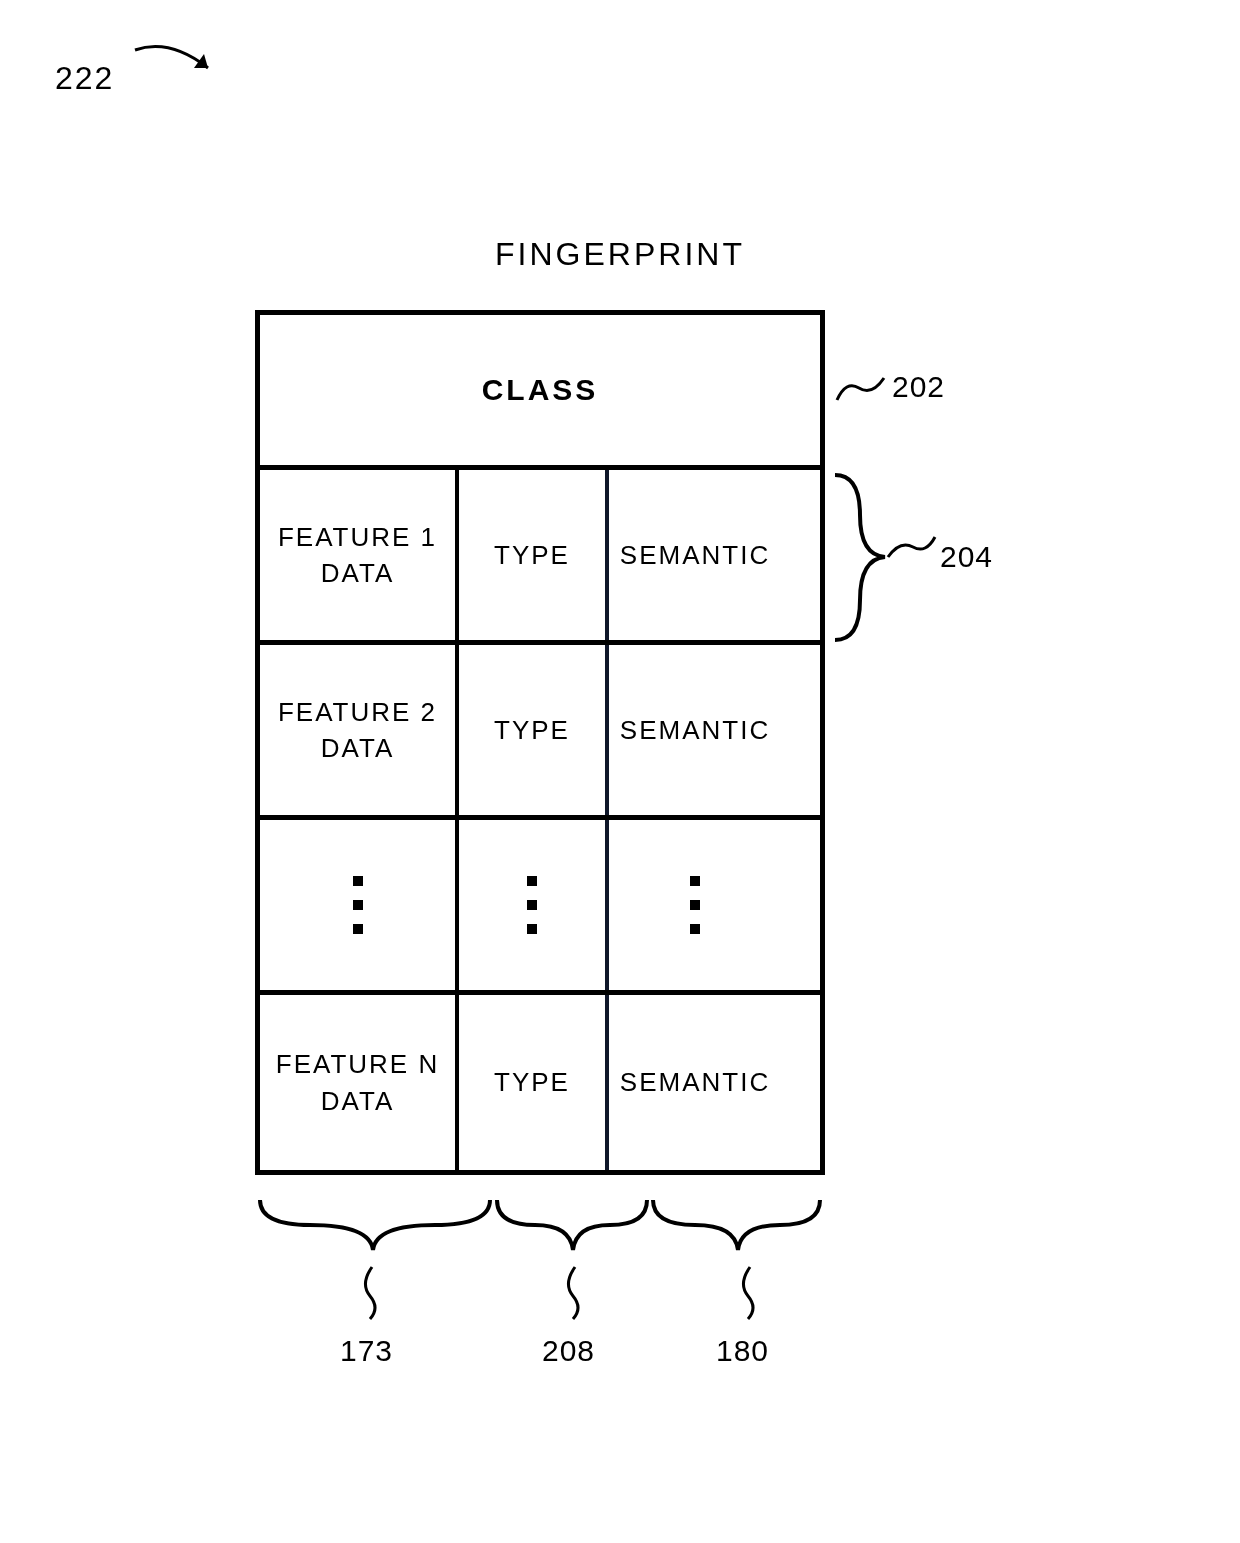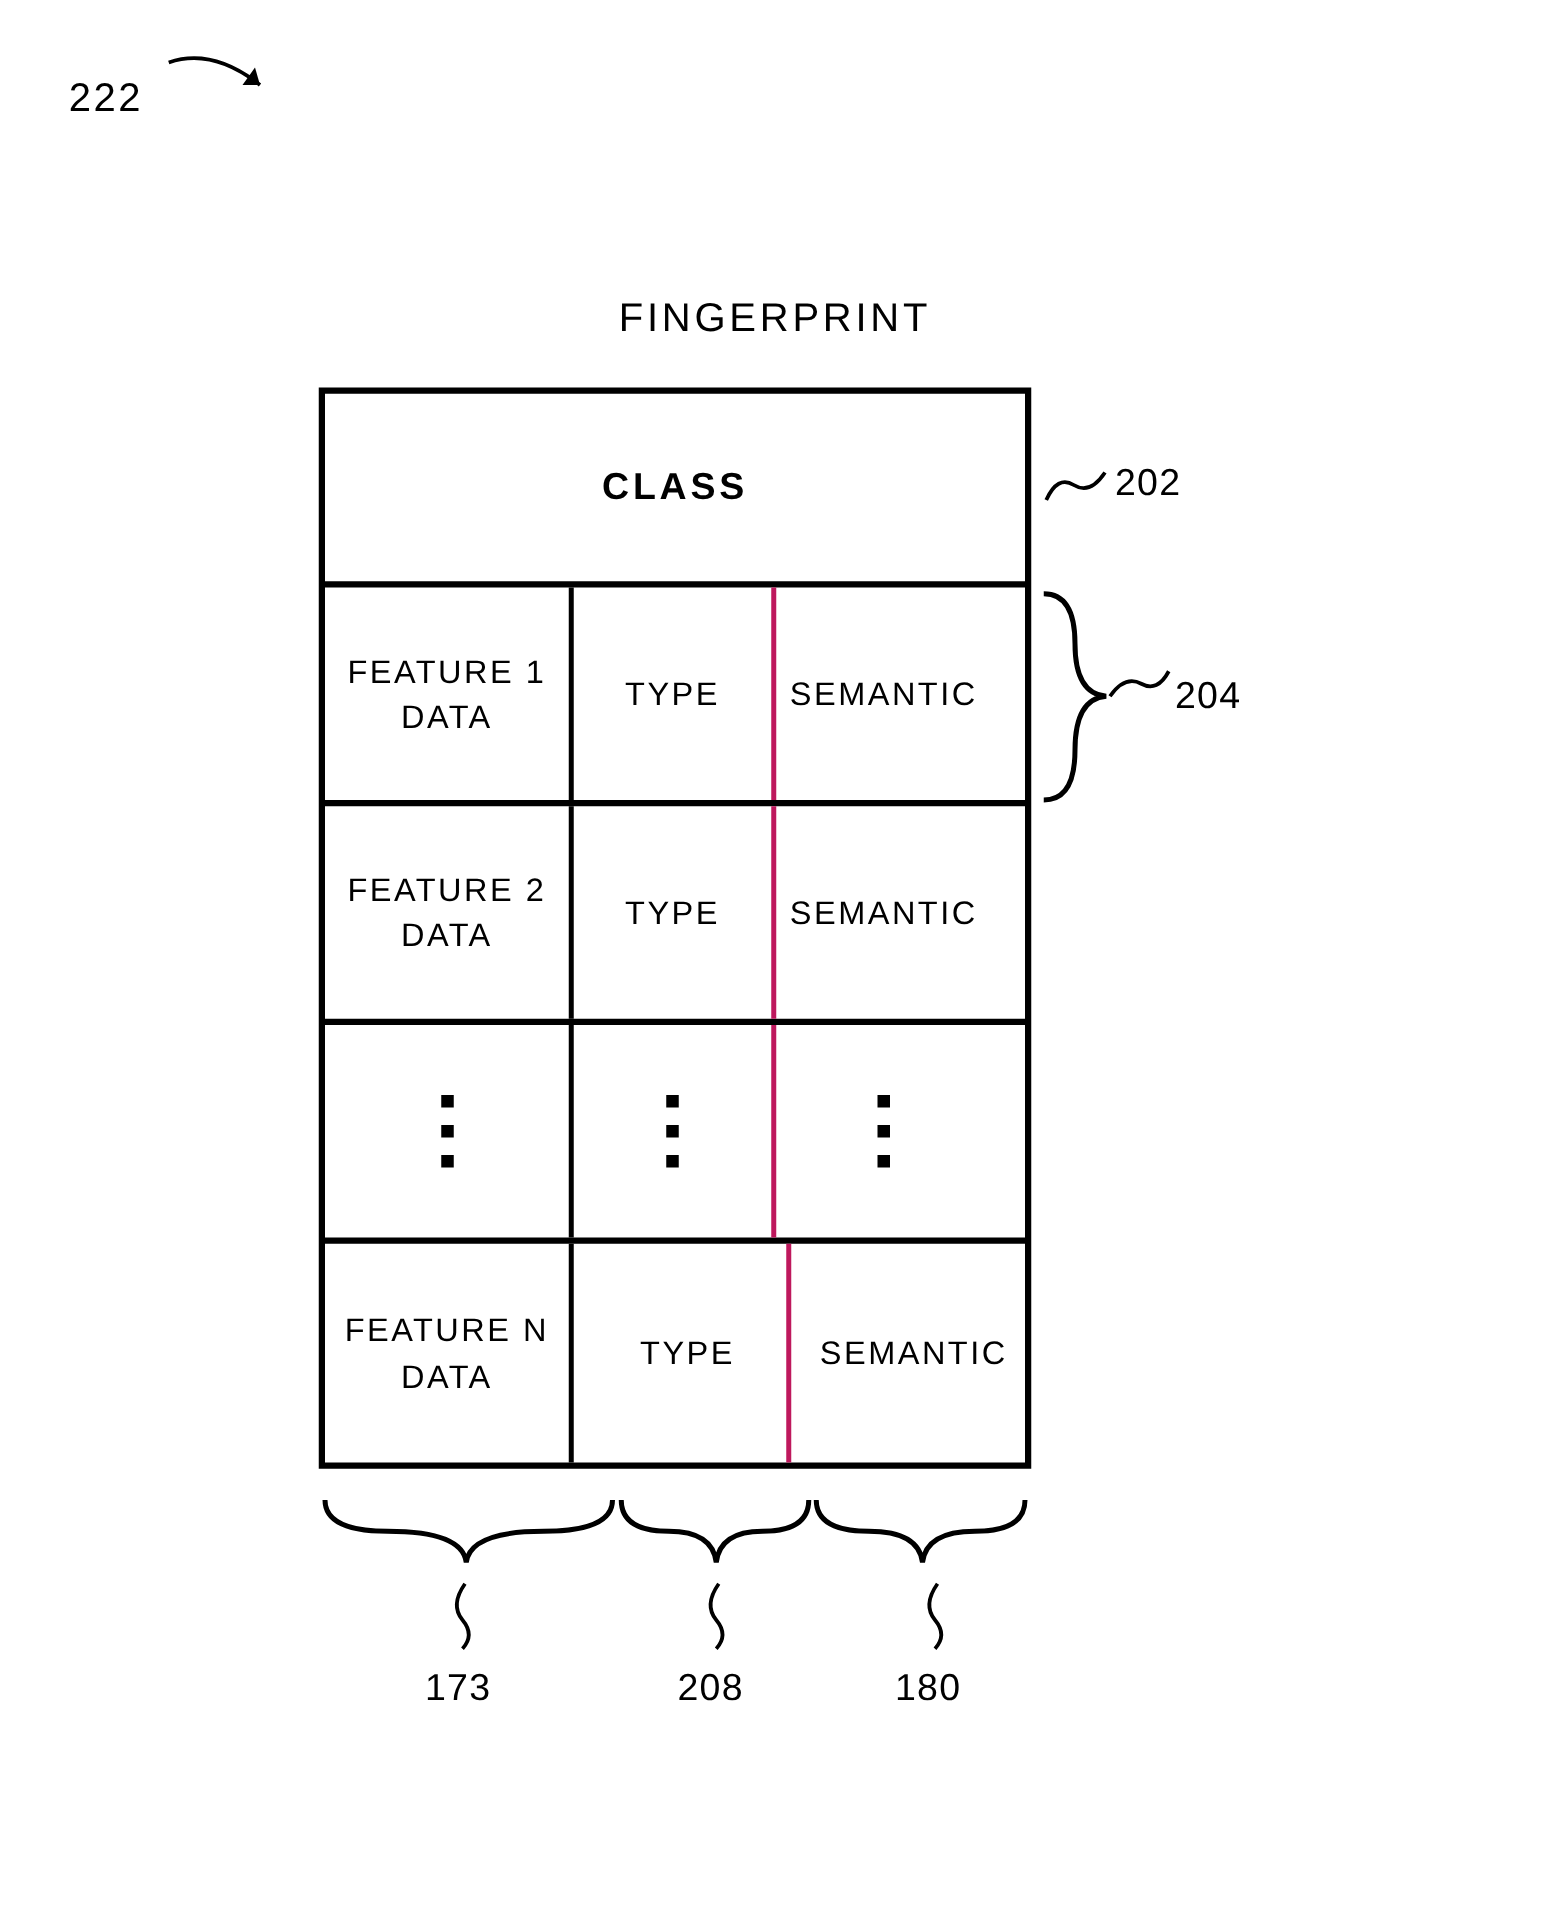--- a/index.html
+++ b/index.html
@@ -46,32 +46,32 @@
       justify-content: center;
       font-size: 30px;
       letter-spacing: 3px;
       font-weight: bold;
     }
     .feature-row {
       height: 175px;
       border-bottom: 5px solid black;
       display: flex;
     }
-    .feature-row:last-child { border-bottom: none; gap: 12px; }
+    .feature-row:last-child { border-bottom: none; }
     .cell {
       display: flex;
       align-items: center;
       justify-content: center;
       text-align: center;
       font-size: 26px;
       letter-spacing: 2px;
       line-height: 1.4;
     }
     .cell-data { width: 199px; border-right: 4px solid black; }
-    .cell-type { width: 162px; border-right: 4px solid #be185d; }
+    .cell-type { width: 150px; border-right: 4px solid #0f172a; }
     .cell-sem  { width: 172px; }
     .dots-row {
       height: 175px;
       border-bottom: 5px solid black;
       display: flex;
     }
     .dots-cell {
       display: flex;
       flex-direction: column;
       align-items: center;

